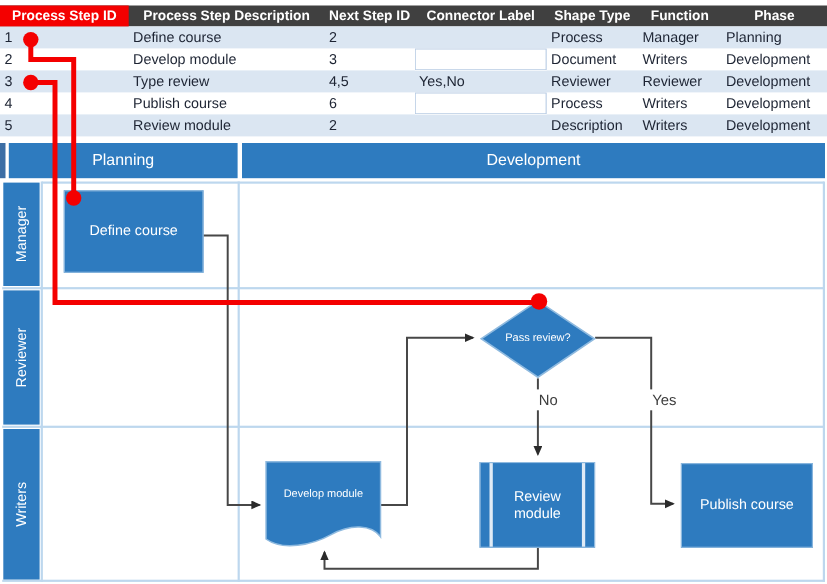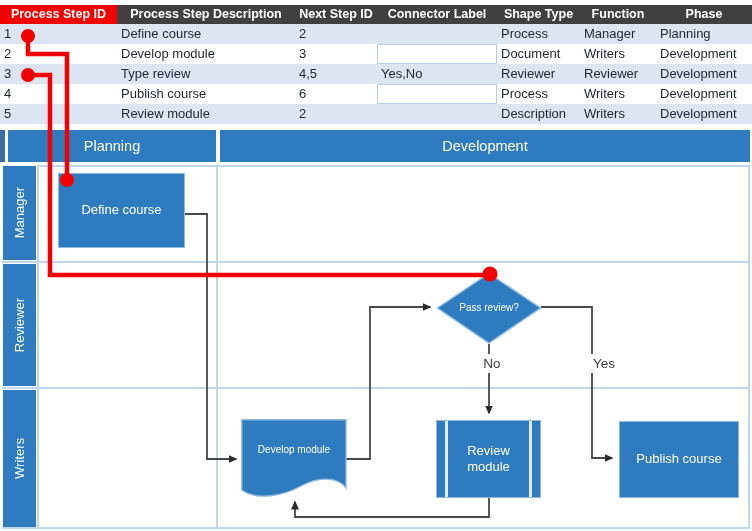--- a/index.html
+++ b/index.html
@@ -173,21 +173,21 @@
   <div class="shape proc" style="left:436px;top:420px;width:105px;height:78px;">
     <div class="sub-bar" style="left:8px;"></div>
     <div class="sub-bar" style="right:8px;"></div>
     <span style="display:inline-block;width:70px;">Review module</span>
   </div>
 
   <div class="shape proc" style="left:619px;top:421px;width:120px;height:77px;">
     <span>Publish course</span>
   </div>
 
-  <div class="branch" style="left:477px;top:354px;width:30px;">No</div>
+  <div class="branch" style="left:477px;top:354px;width:30px;text-align:right;">No</div>
   <div class="branch" style="left:574px;top:354px;width:36px;margin-left:12px;">Yes</div>
 
   <svg class="red-layer" width="752" height="531">
     <g>
       <polyline points="28,40 28,54 67,54 67,177" fill="none" stroke="#F40000" stroke-width="4.5"></polyline>
       <circle cx="28" cy="36" r="7" fill="#F40000"></circle>
       <circle cx="67" cy="180" r="7" fill="#F40000"></circle>
     </g>
     <g>
       <polyline points="32,75 50,75 50,275 488,275" fill="none" stroke="#F40000" stroke-width="4.5"></polyline>

